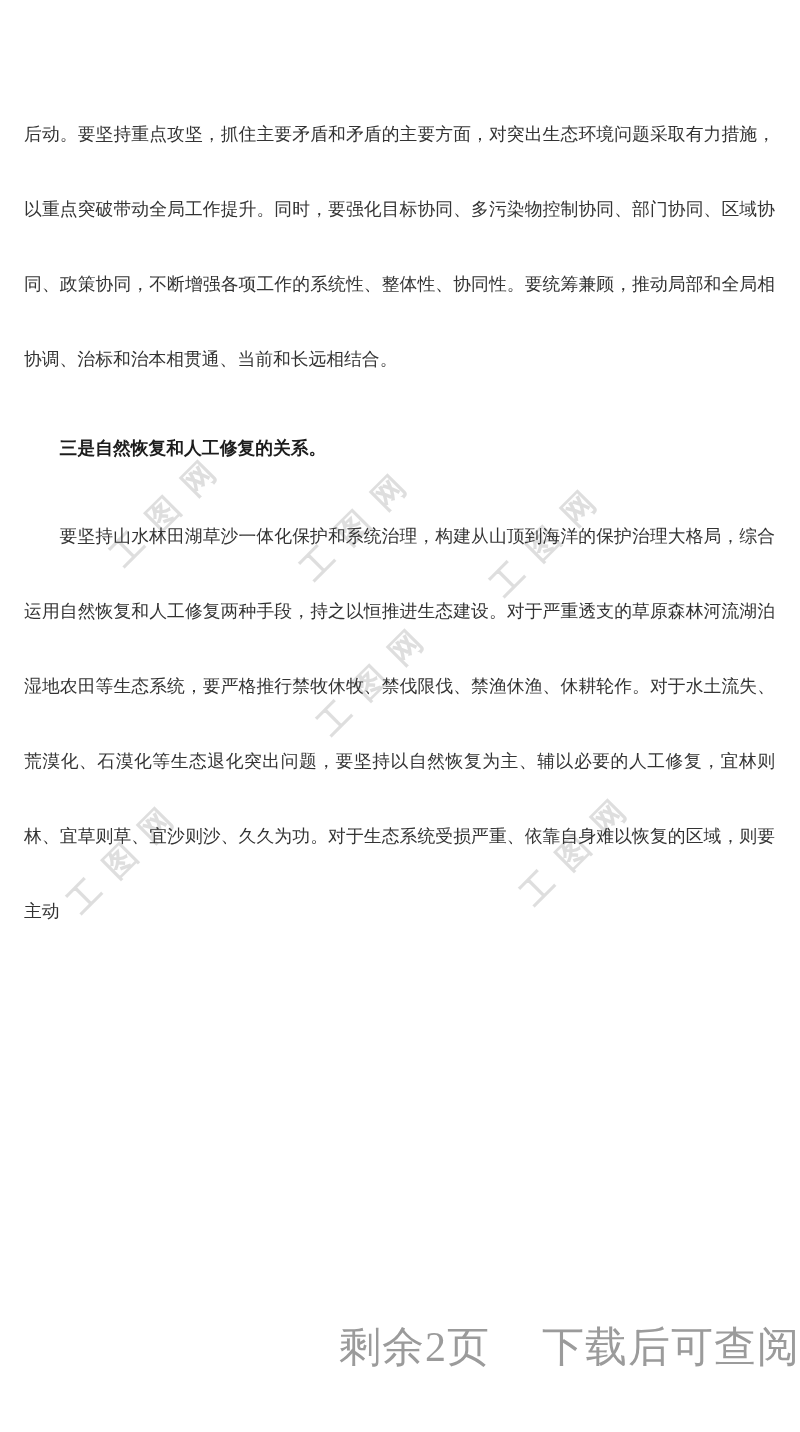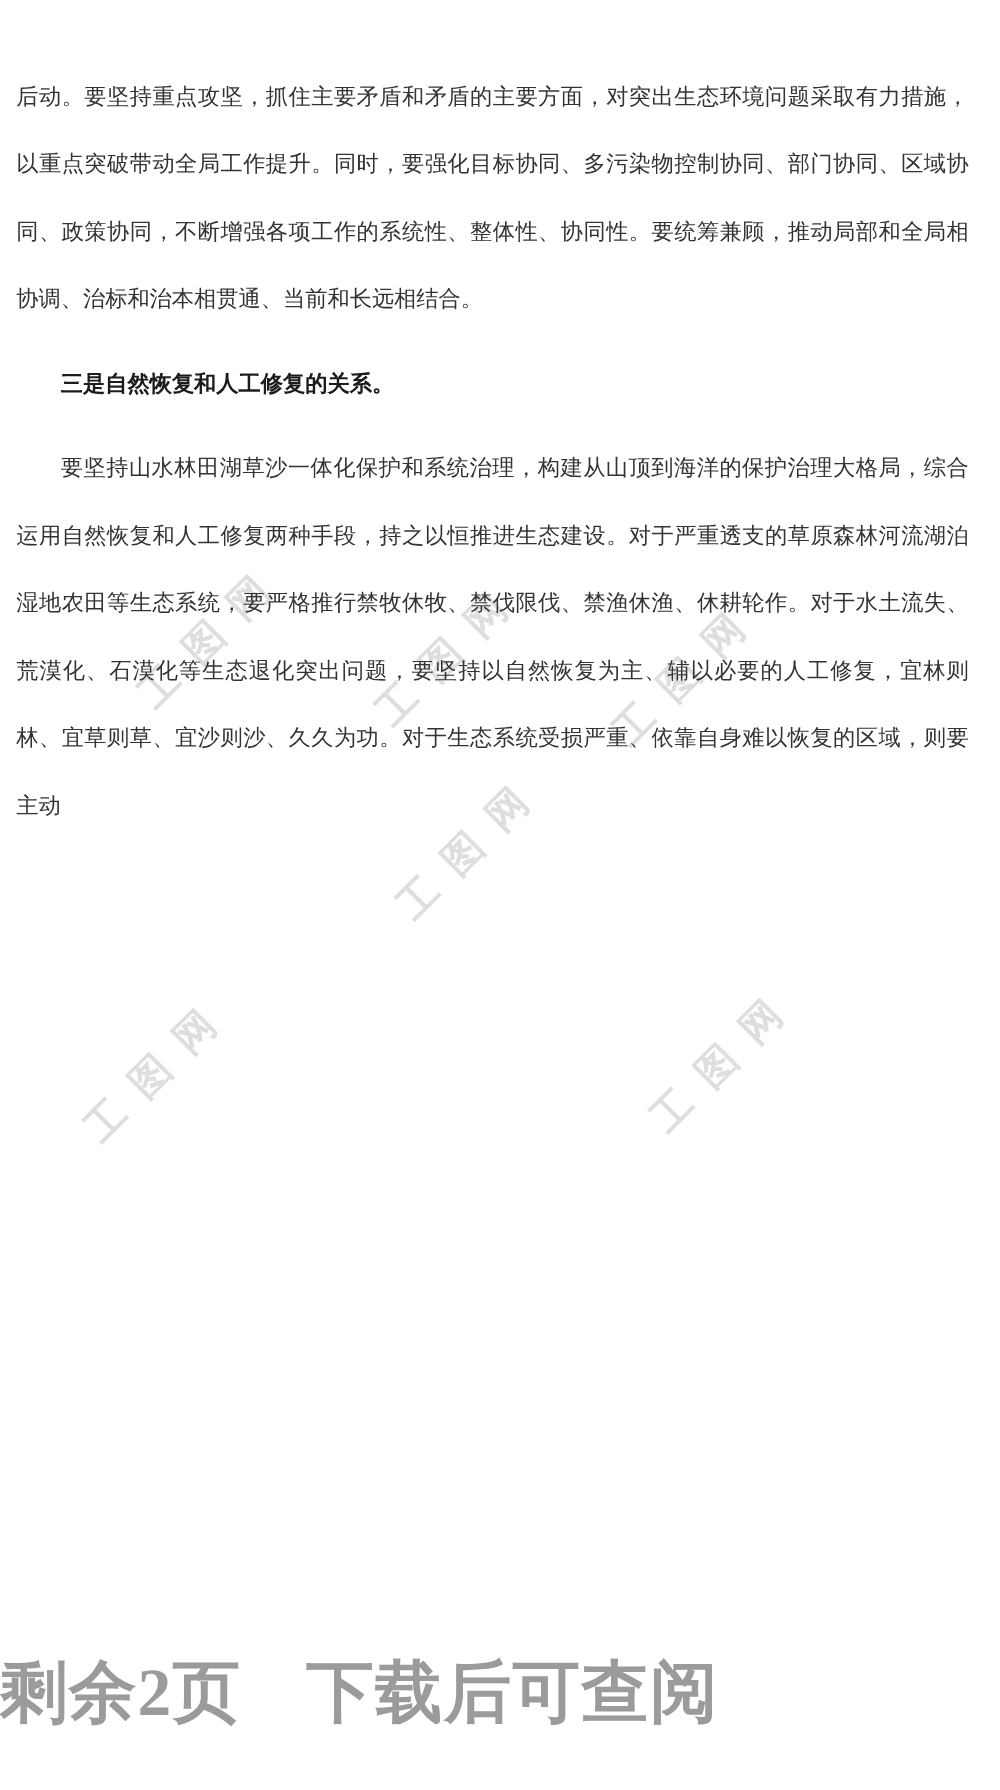--- a/index.html
+++ b/index.html
@@ -18,42 +18,43 @@
     font-size:32px;
     font-weight:bold;
     letter-spacing:18px;
     white-space:nowrap;
     color:rgba(0,0,0,0.13);
     font-family:"Liberation Sans",sans-serif;
   }
   
   .content{
     position:relative;z-index:1;
-    padding:50px 25px 0 13px;
+    padding:50px 25px 0 24px;
     font-size:17.8px;
-    line-height:54px;
+    line-height:75px;
     color:#333333;
     text-align:justify;
     letter-spacing:0;
+    margin-top:47px;
   }
   .content p{margin:0 0 13.5px 0;}
   .content p.indent{text-indent:2em;}
   .content p.heading{
     font-weight:bold;
     color:#1c1c1c;
     text-indent:2em;
   }
   
   .footer{
     position:absolute;left:0;top:1322px;width:100%;
     z-index:1;
-    text-align:left;
+    text-align:right;
     font-family:"Liberation Serif",serif;
-    font-weight:bold;
-    font-size:54px;
+    font-weight:normal;
+    font-size:42px;
     line-height:1.2;
     color:#9b9b9b;
     letter-spacing:1px;
     white-space:nowrap;
   }
   .footer .hint{margin-left:52px;}
 </style>
 </head>
 <body>
 

